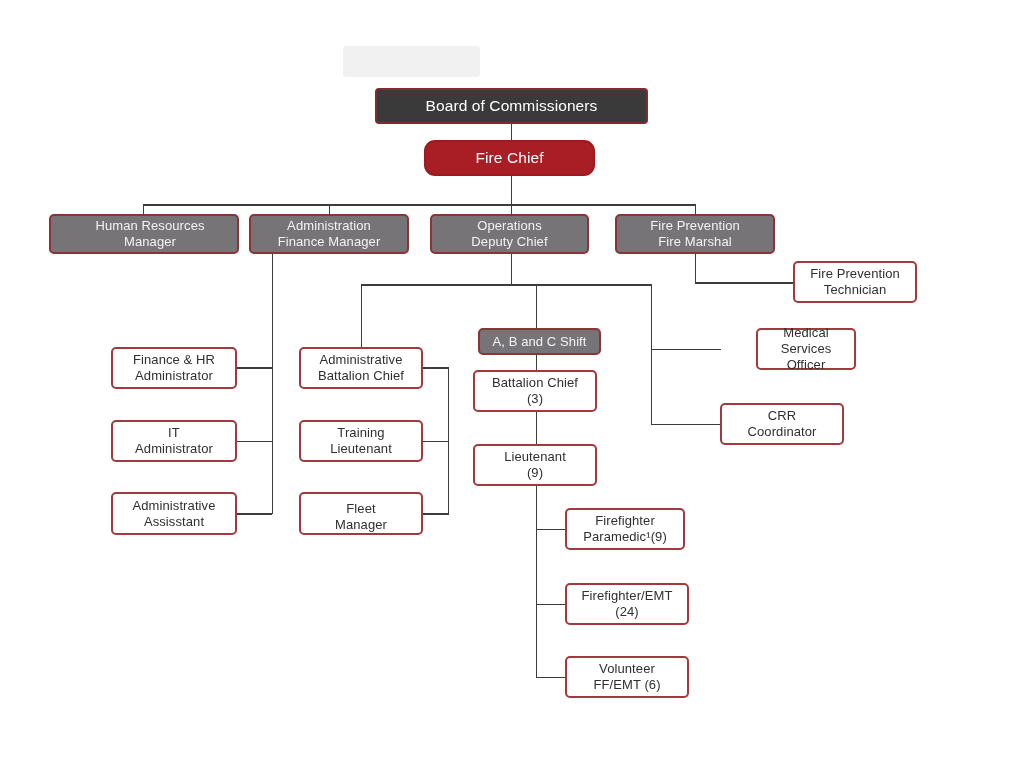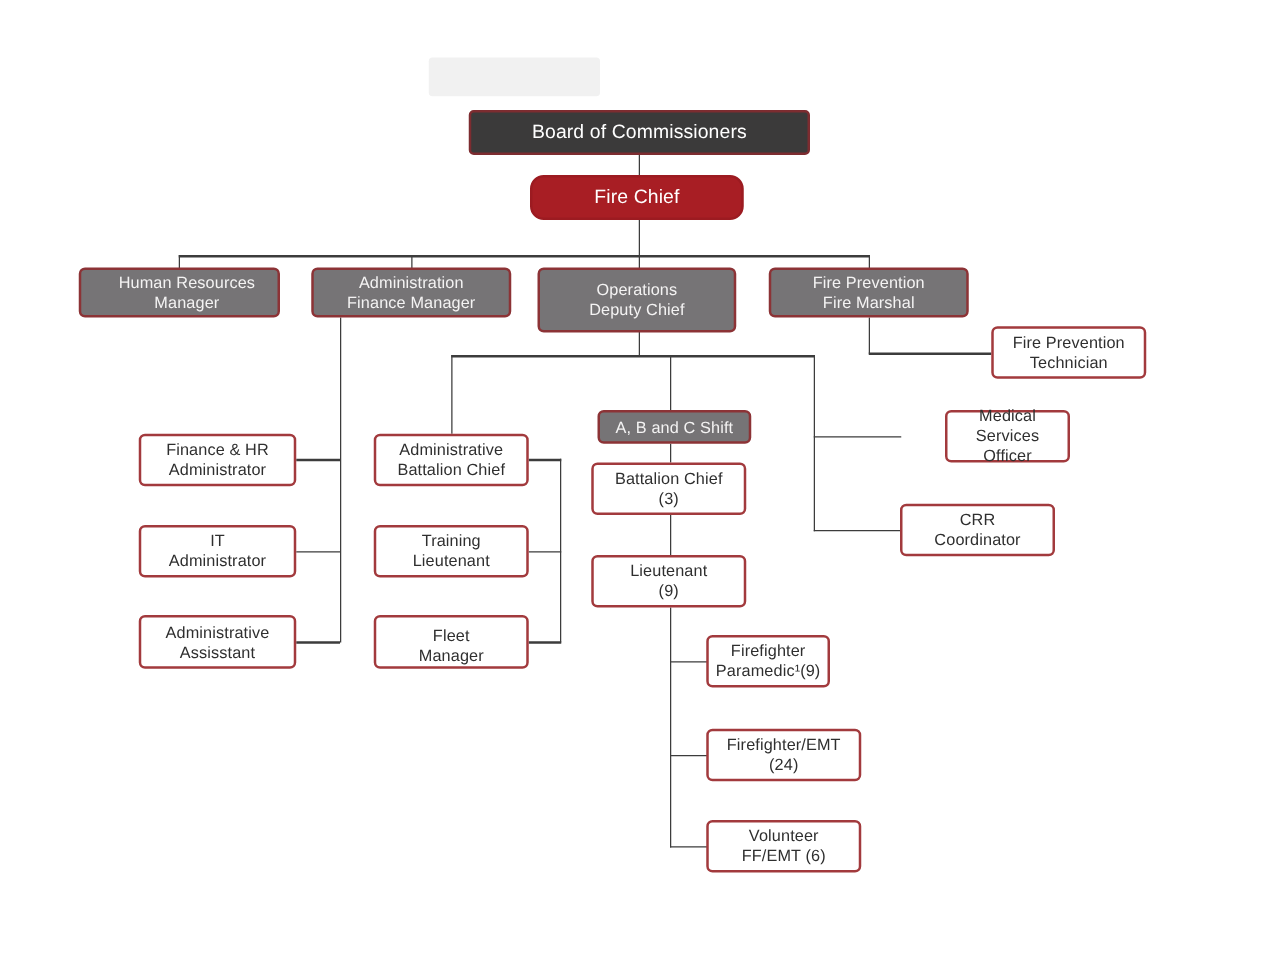--- a/index.html
+++ b/index.html
@@ -72,31 +72,31 @@
   <div class="hl" style="left:535.5px;top:676.5px;width:30px;"></div>
 
   <div class="node dark" style="left:375px;top:88px;width:273px;height:36px;">
     <span class="ln">Board of Commissioners</span>
   </div>
 
   <div class="node red" style="left:424px;top:140px;width:171px;height:36px;border-radius:11px;">
     <span class="ln">Fire Chief</span>
   </div>
 
-  <div class="node gray" style="left:63px;top:214px;width:161px;height:40px;padding-left:12px;">
+  <div class="node gray" style="left:49px;top:214px;width:190px;height:40px;padding-left:12px;">
     <span class="ln">Human Resources</span>
     <span class="ln">Manager</span>
   </div>
 
   <div class="node gray" style="left:249px;top:214px;width:160px;height:40px;">
     <span class="ln">Administration</span>
     <span class="ln">Finance Manager</span>
   </div>
 
-  <div class="node gray" style="left:430px;top:214px;width:159px;height:52px;">
+  <div class="node gray" style="left:430px;top:214px;width:159px;height:40px;">
     <span class="ln">Operations</span>
     <span class="ln">Deputy Chief</span>
   </div>
 
   <div class="node gray" style="left:615px;top:214px;width:160px;height:40px;">
     <span class="ln">Fire Prevention</span>
     <span class="ln">Fire Marshal</span>
   </div>
 
   <div class="node white" style="left:793px;top:261px;width:124px;height:42px;">
@@ -141,21 +141,21 @@
   <div class="node white" style="left:473px;top:370px;width:124px;height:42px;">
     <span class="ln">Battalion Chief</span>
     <span class="ln">(3)</span>
   </div>
 
   <div class="node white" style="left:473px;top:444px;width:124px;height:42px;">
     <span class="ln">Lieutenant</span>
     <span class="ln">(9)</span>
   </div>
 
-  <div class="node white" style="left:565px;top:508px;width:99px;height:42px;">
+  <div class="node white" style="left:565px;top:508px;width:120px;height:42px;">
     <span class="ln">Firefighter</span>
     <span class="ln">Paramedic¹(9)</span>
   </div>
 
   <div class="node white" style="left:565px;top:583px;width:124px;height:42px;">
     <span class="ln">Firefighter/EMT</span>
     <span class="ln">(24)</span>
   </div>
 
   <div class="node white" style="left:565px;top:656px;width:124px;height:42px;">

